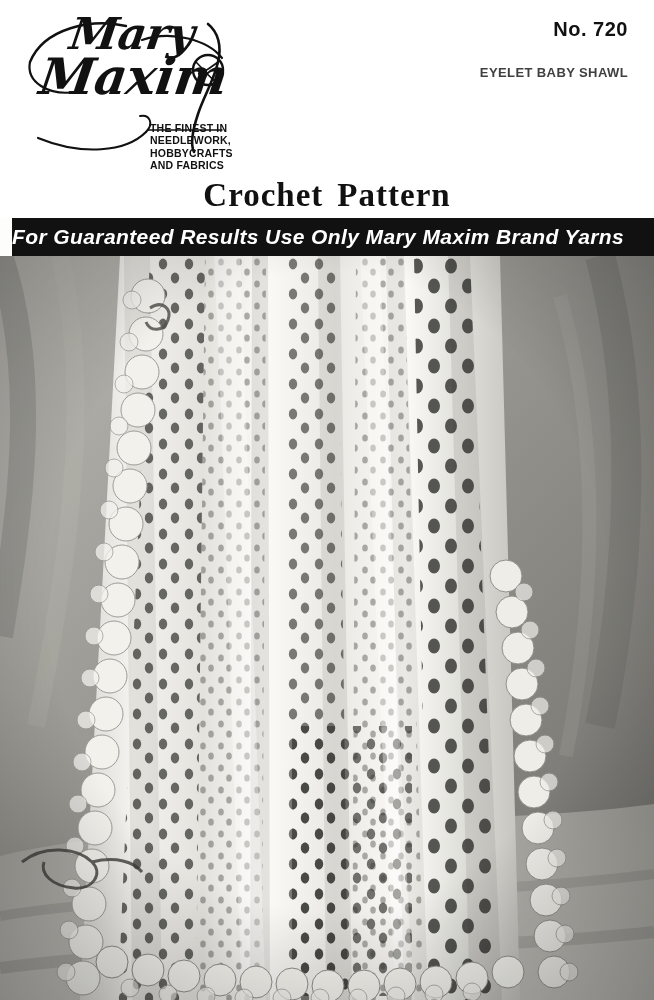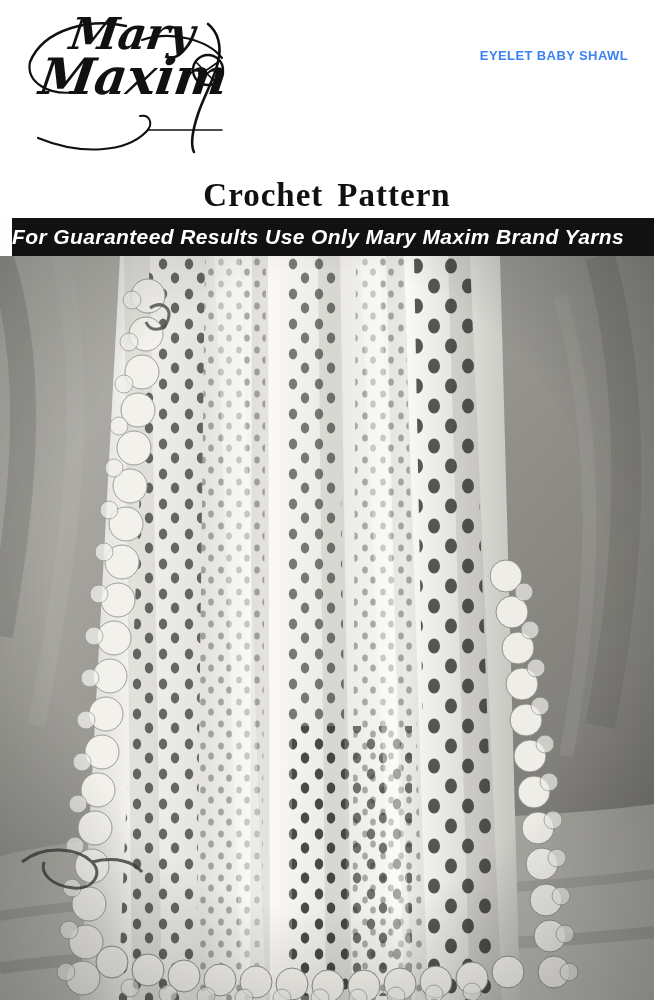--- a/index.html
+++ b/index.html
@@ -81,25 +81,25 @@
     text-align: right;
   }
   .hdr-no {
     font-family: "Liberation Sans", sans-serif;
     font-weight: bold;
     font-size: 20px;
     color: #111;
     letter-spacing: 0.5px;
   }
   .hdr-title {
-    margin-top: 30px;
+    margin-top: 24px;
     font-family: "Liberation Sans", sans-serif;
     font-weight: bold;
     font-size: 13px;
-    color: #3b82f6;
+    color: #404040;
     letter-spacing: 0.4px;
   }
 
   .pattern-type {
     position: absolute;
     left: 0;
     right: 0;
     top: 177px;
     text-align: center;
     font-family: "Liberation Serif", serif;
@@ -166,23 +166,25 @@
 
         <circle cx="186" cy="60" r="15" fill="none" stroke="#111" stroke-width="2.4"></circle>
         <path d="M174,52 C182,60 188,68 194,72" fill="none" stroke="#111" stroke-width="1.6"></path>
         <path d="M176,64 C184,62 190,56 196,52" fill="none" stroke="#111" stroke-width="1.6"></path>
 
         <path d="M16,128 C60,146 104,142 124,122" fill="none" stroke="#111" stroke-width="2.2" stroke-linecap="round"></path>
         <path d="M124,122 C132,114 128,104 118,106" fill="none" stroke="#111" stroke-width="2" stroke-linecap="round"></path>
         <path d="M126,120 L200,120" fill="none" stroke="#111" stroke-width="1.6" stroke-linecap="round"></path>
       </svg>
 
+      <div class="logo-tagline">THE FINEST IN<br>NEEDLEWORK,<br>HOBBYCRAFTS<br>AND FABRICS</div>
     </div>
 
     <div class="hdr-right">
+      <div class="hdr-no">No. 720</div>
       <div class="hdr-title">EYELET BABY SHAWL</div>
     </div>
 
     <div class="pattern-type"><span>Crochet</span><span class="sp"></span><span>Pattern</span></div>
   </div>
 
   <div class="banner">
     <div class="banner-text">For Guaranteed Results Use Only Mary Maxim Brand Yarns</div>
   </div>
 

